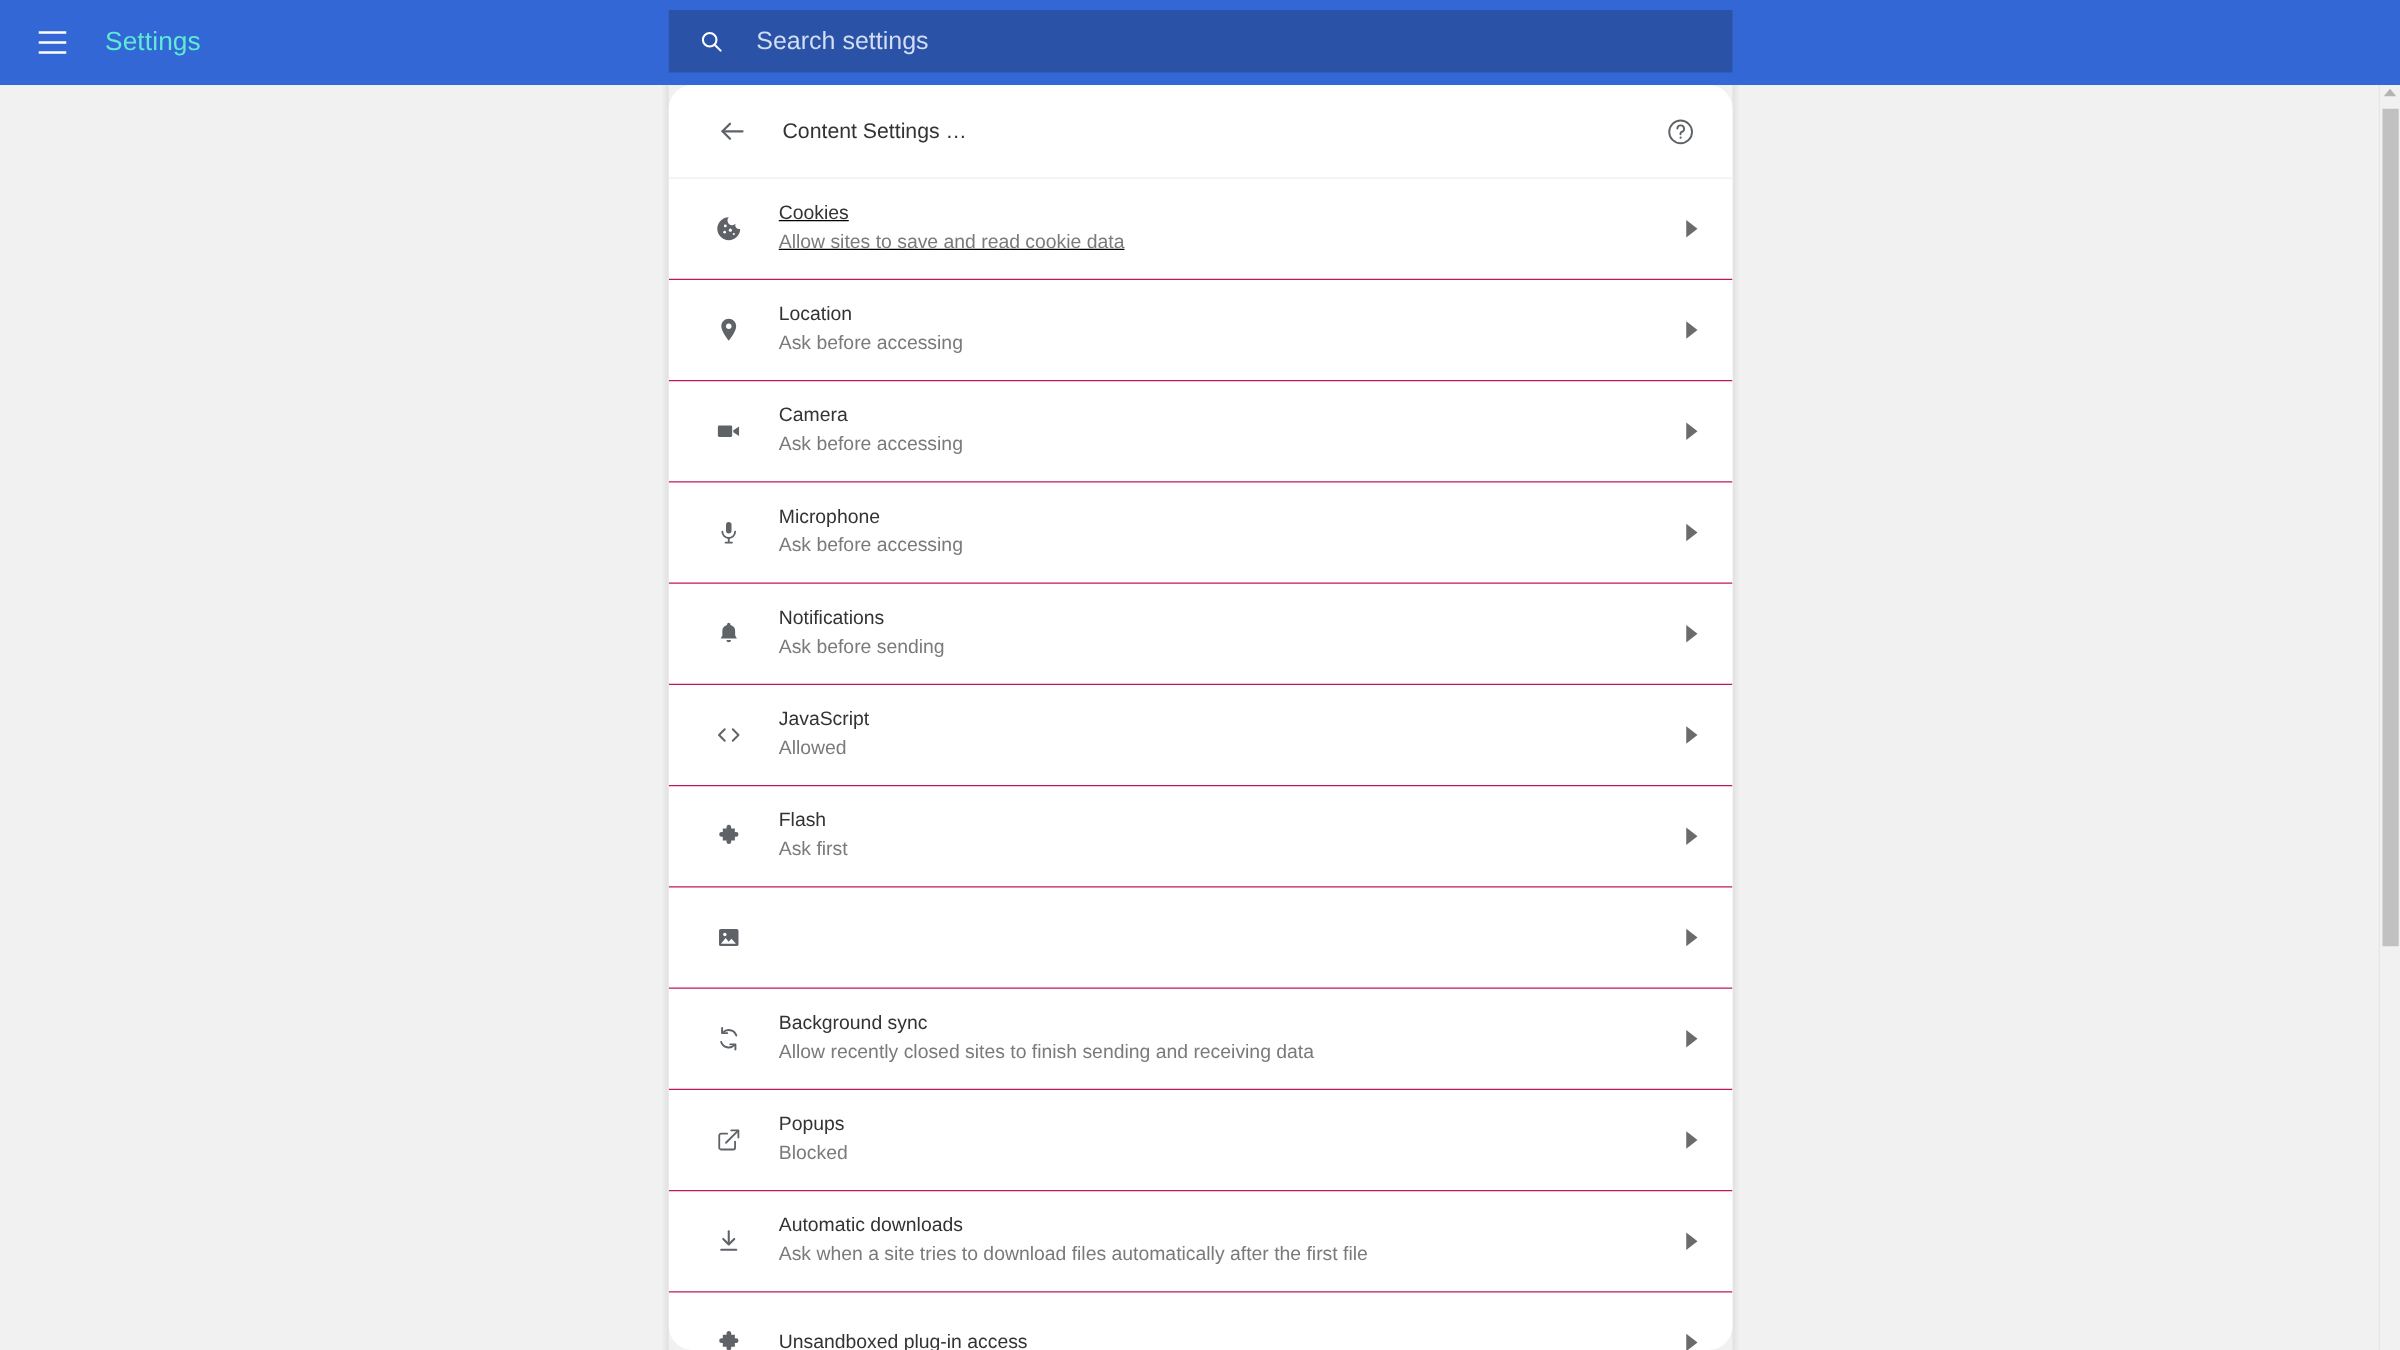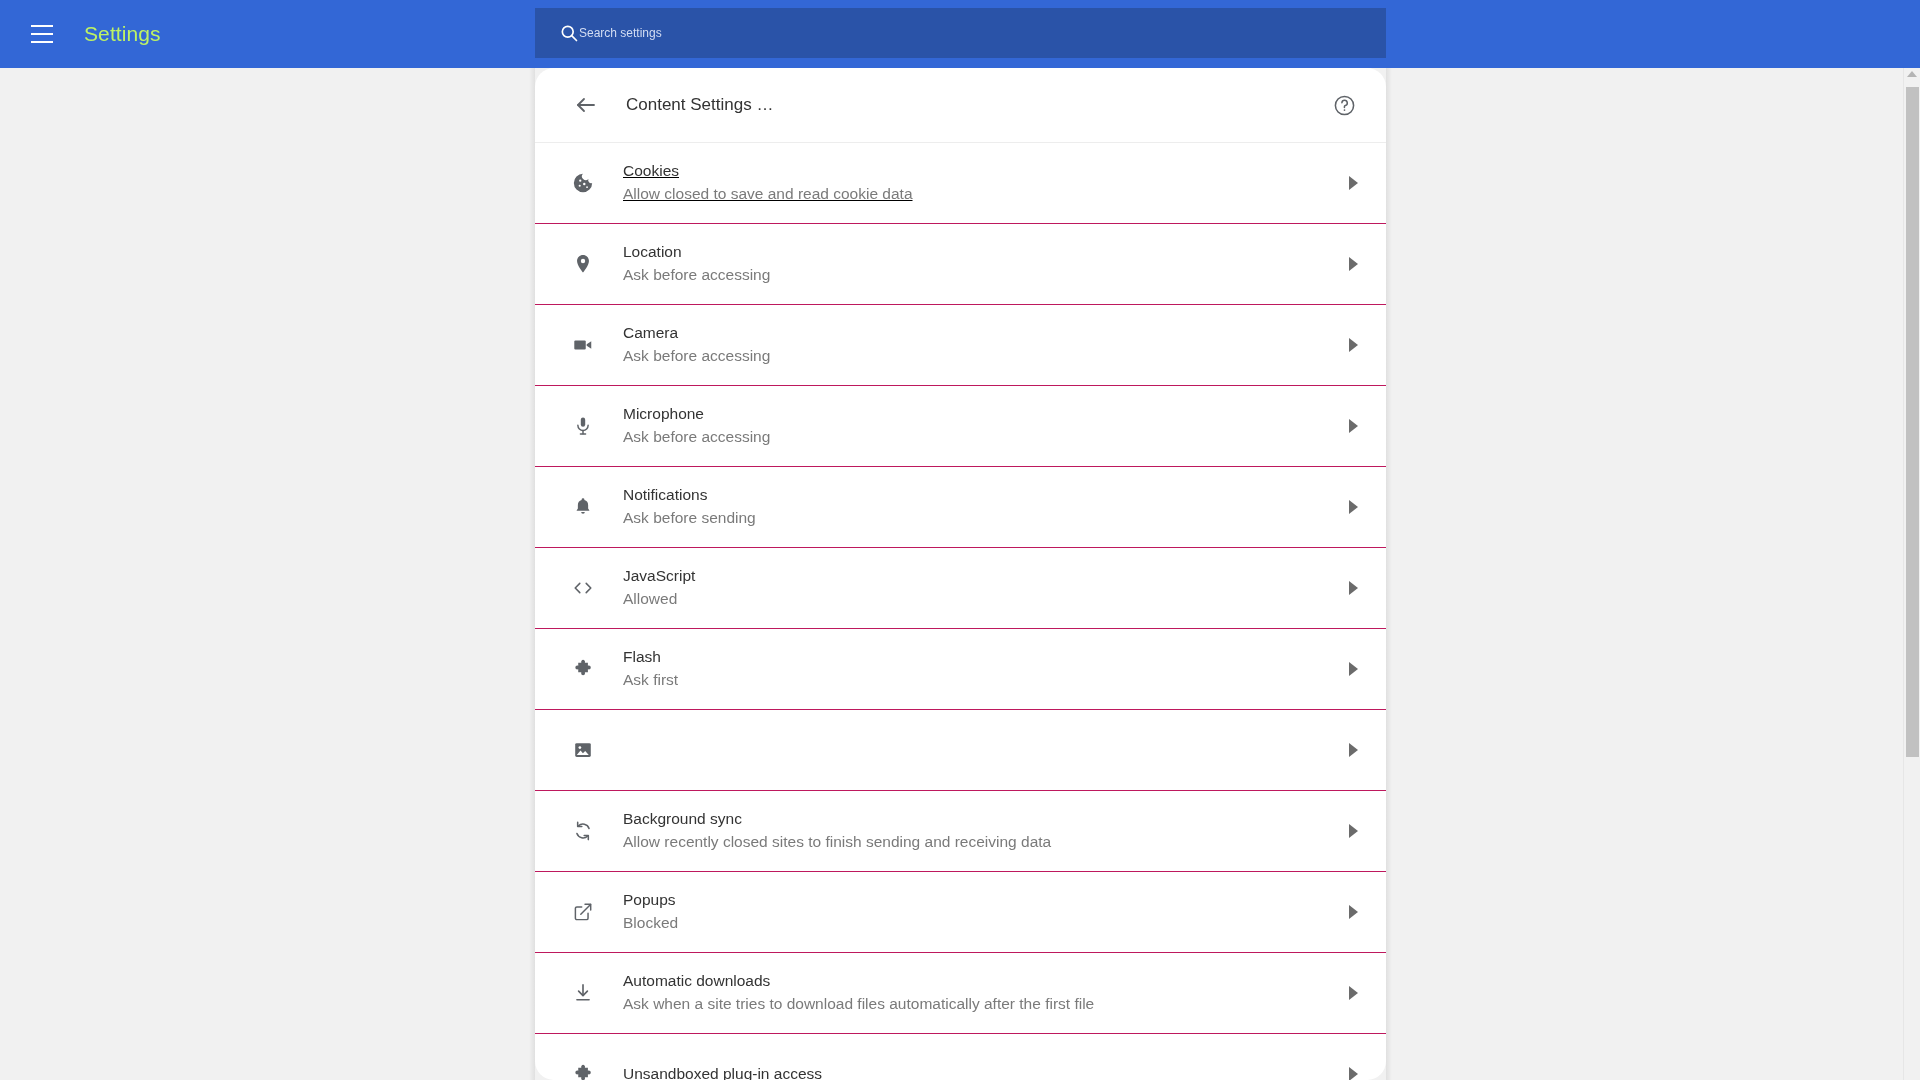--- a/index.html
+++ b/index.html
@@ -38,21 +38,21 @@
     cursor: pointer;
   }
   .menu-button .bar {
     width: 22px;
     height: 2px;
     background: #ffffff;
     margin: 3px 0;
     border-radius: 0;
   }
   .appbar-title {
-    color: #bef264;
+    color: #5eead4;
     font-size: 21px;
     font-weight: 400;
     margin-left: 27px;
     letter-spacing: 0.1px;
     white-space: nowrap;
   }
   .search-box {
     position: absolute;
     left: 535px;
     top: 8px;
@@ -71,21 +71,22 @@
     display: block;
     flex: 0 0 auto;
   }
   .search-input {
     flex: 1 1 auto;
     background: transparent;
     border: none;
     outline: none;
     color: #ffffff;
     font-family: "Liberation Sans", "DejaVu Sans", sans-serif;
-    font-size: 12px;
+    font-size: 20px;
+    margin-left: 26px;
     padding: 0;
     height: 100%;
   }
   .search-input::placeholder {
     color: #d3ddf3;
     opacity: 1;
   }
 
   
   .card {
@@ -297,21 +298,21 @@
         <svg viewBox="0 0 24 24" width="22" height="22" fill="#5f6368">
           <path d="M12 2a10 10 0 1 0 10 10 3.3 3.3 0 0 1-4.1-4.4A3.3 3.3 0 0 1 12 2z"></path>
           <circle cx="9" cy="9.5" r="1.25" fill="#ffffff"></circle>
           <circle cx="13.4" cy="13.2" r="1.35" fill="#ffffff"></circle>
           <circle cx="8.4" cy="15" r="1.15" fill="#ffffff"></circle>
           <circle cx="16.4" cy="16.6" r="0.95" fill="#ffffff"></circle>
         </svg>
       </span>
       <span class="row-text">
         <span class="row-title">Cookies</span>
-        <span class="row-subtitle">Allow closed to save and read cookie data</span>
+        <span class="row-subtitle">Allow sites to save and read cookie data</span>
       </span>
       <span class="row-arrow"></span>
     </div>
 
     <div class="row">
       <span class="row-icon">
         <svg viewBox="0 0 24 24" width="22" height="22" fill="#5f6368">
           <path d="M12 2.2c-3.6 0-6.5 2.9-6.5 6.5 0 4.9 6.5 12.6 6.5 12.6s6.5-7.7 6.5-12.6c0-3.6-2.9-6.5-6.5-6.5z"></path>
           <circle cx="12" cy="8.7" r="2.4" fill="#ffffff"></circle>
         </svg>

